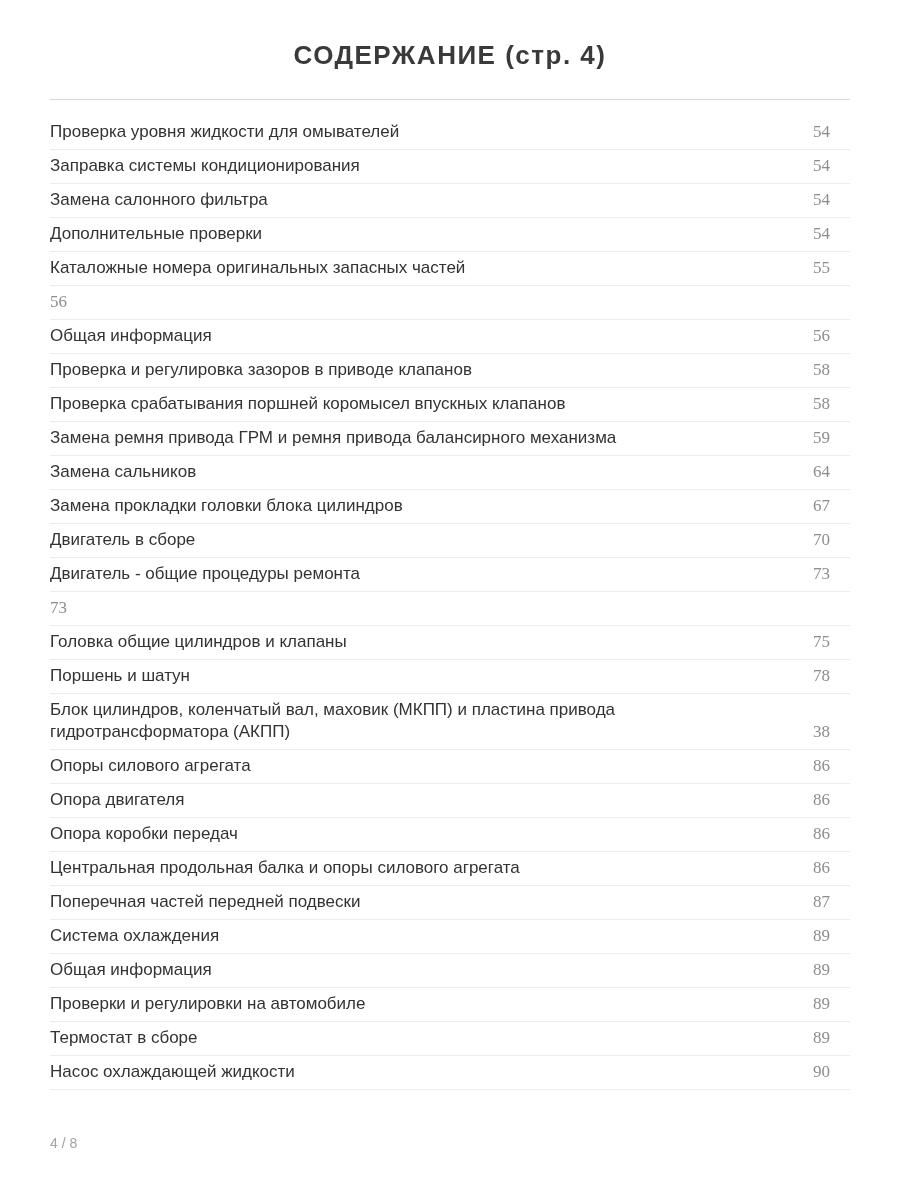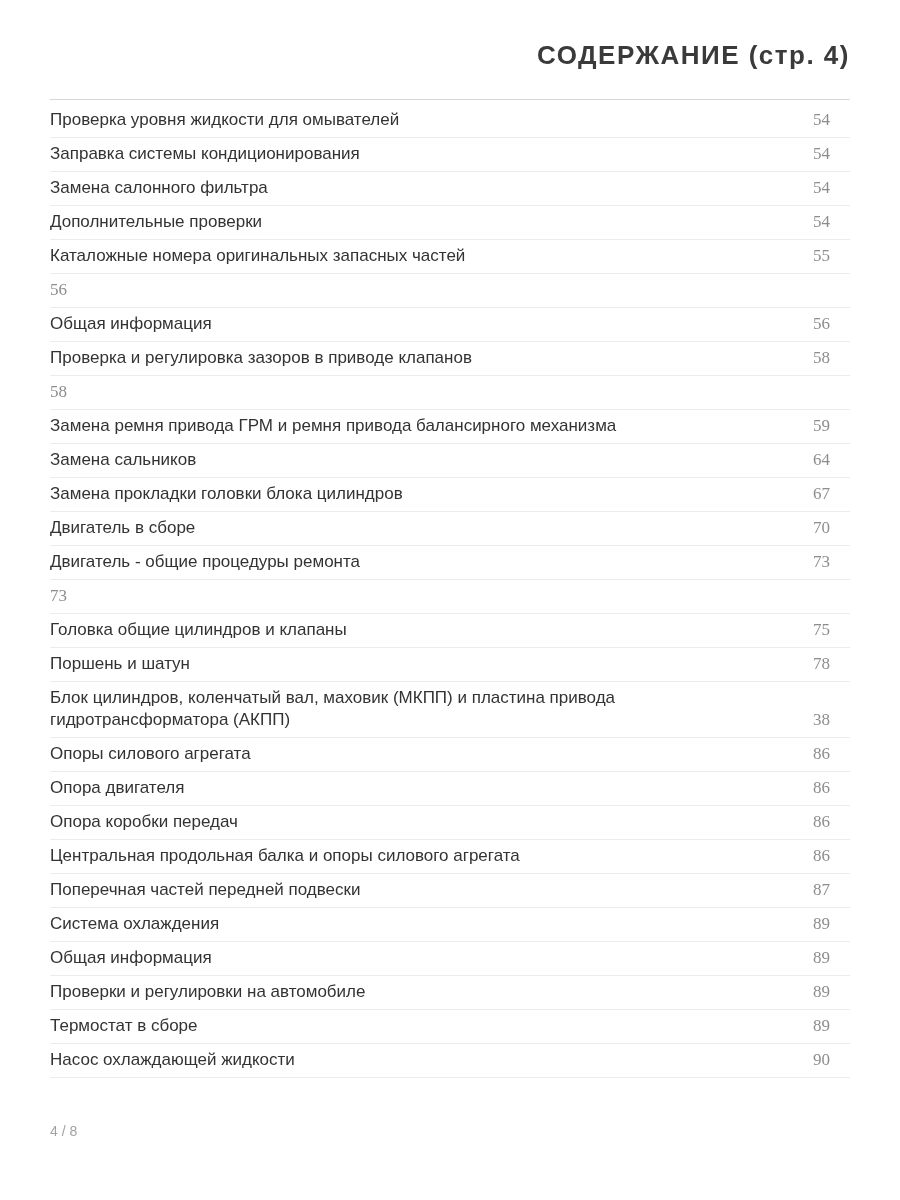--- a/index.html
+++ b/index.html
@@ -11,34 +11,34 @@
     overflow: hidden;
   }
   .page {
     width: 900px;
     height: 1200px;
     padding: 0 50px;
     background: #ffffff;
   }
   .title {
     margin-top: 40px;
-    text-align: right;
+    text-align: center;
     font-size: 26px;
     font-weight: 700;
     letter-spacing: 1.5px;
     color: #3a3a3a;
     line-height: 30px;
   }
   .divider {
     margin-top: 29px;
     border-bottom: 1px solid #d7d7d7;
     height: 0;
   }
   .toc {
-    margin-top: 4px;
+    margin-top: 16px;
   }
   .toc-row {
     display: flex;
     justify-content: space-between;
     align-items: flex-end;
     padding: 5px 0 6px 0;
     border-bottom: 1px solid #ececec;
     cursor: default;
   }
   .toc-label {
@@ -94,20 +94,21 @@
       </div>
       <div class="toc-row">
         <span class="toc-label">Общая информация</span>
         <span class="toc-page">56</span>
       </div>
       <div class="toc-row">
         <span class="toc-label">Проверка и регулировка зазоров в приводе клапанов</span>
         <span class="toc-page">58</span>
       </div>
       <div class="toc-row">
+        <span class="toc-label">Проверка срабатывания поршней коромысел впускных клапанов</span>
         <span class="toc-page">58</span>
       </div>
       <div class="toc-row">
         <span class="toc-label">Замена ремня привода ГРМ и ремня привода балансирного механизма</span>
         <span class="toc-page">59</span>
       </div>
       <div class="toc-row">
         <span class="toc-label">Замена сальников</span>
         <span class="toc-page">64</span>
       </div>

